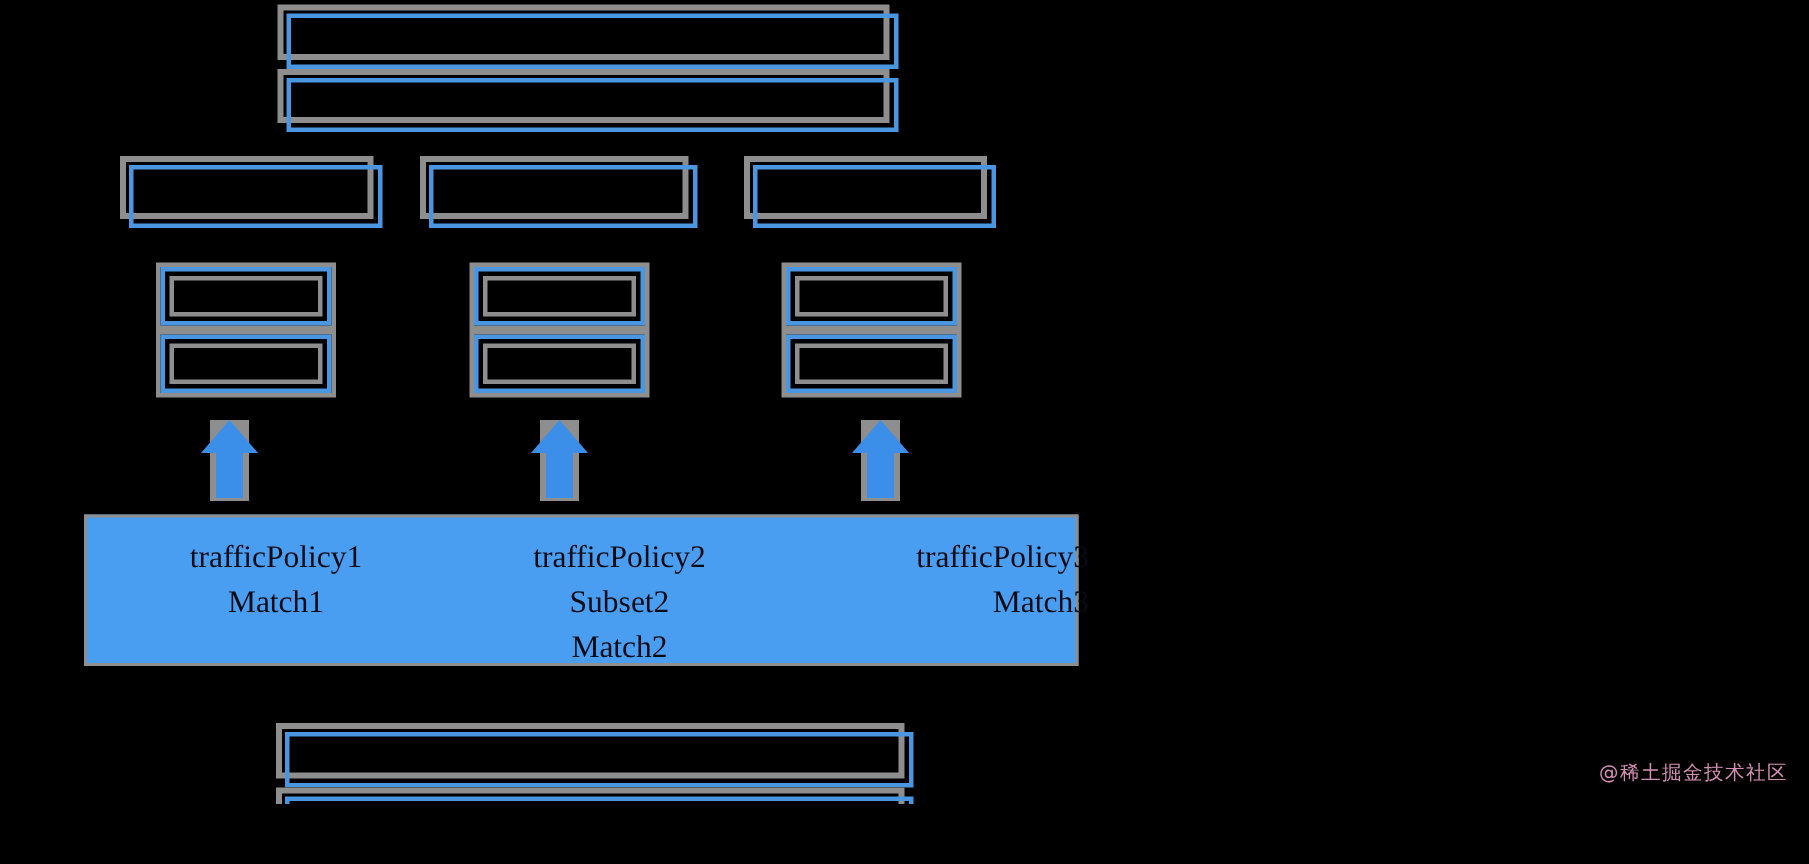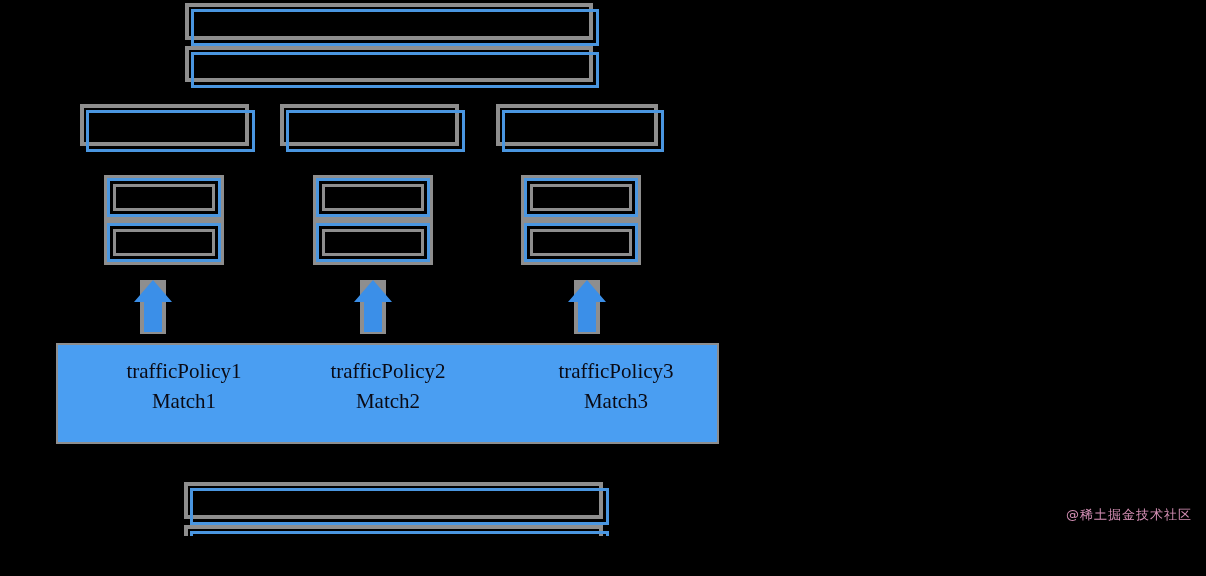--- a/index.html
+++ b/index.html
@@ -270,26 +270,27 @@
     </svg>
   </div>
 
   <div class="policy-panel" style="left:56px; top:343px; width:663px; height:101px;">
 
     <div class="policy-col" style="left:16px; width:220px;">
       <span class="ln">trafficPolicy1</span>
       <span class="ln">Match1</span>
     </div>
 
-    <div class="policy-col" style="left:220px; width:220px;">
+    <div class="policy-col" style="left:245px; width:220px;">
       <span class="ln">trafficPolicy2</span>
+      <span class="ln">Subset2</span>
       <span class="ln">Match2</span>
     </div>
 
-    <div class="policy-col" style="left:448px; width:220px;">
+    <div class="policy-col" style="left:448px; width:220px;text-align:right;">
       <span class="ln">trafficPolicy3</span>
       <span class="ln">Match3</span>
     </div>
   </div>
 
   <div class="wide" style="left:184px; top:482px; width:425px; height:85px;">
     <div class="row" style="top:0px; height:43px;">
       <div class="plate"></div>
       <div class="outline"></div>
       <div class="label"></div>

